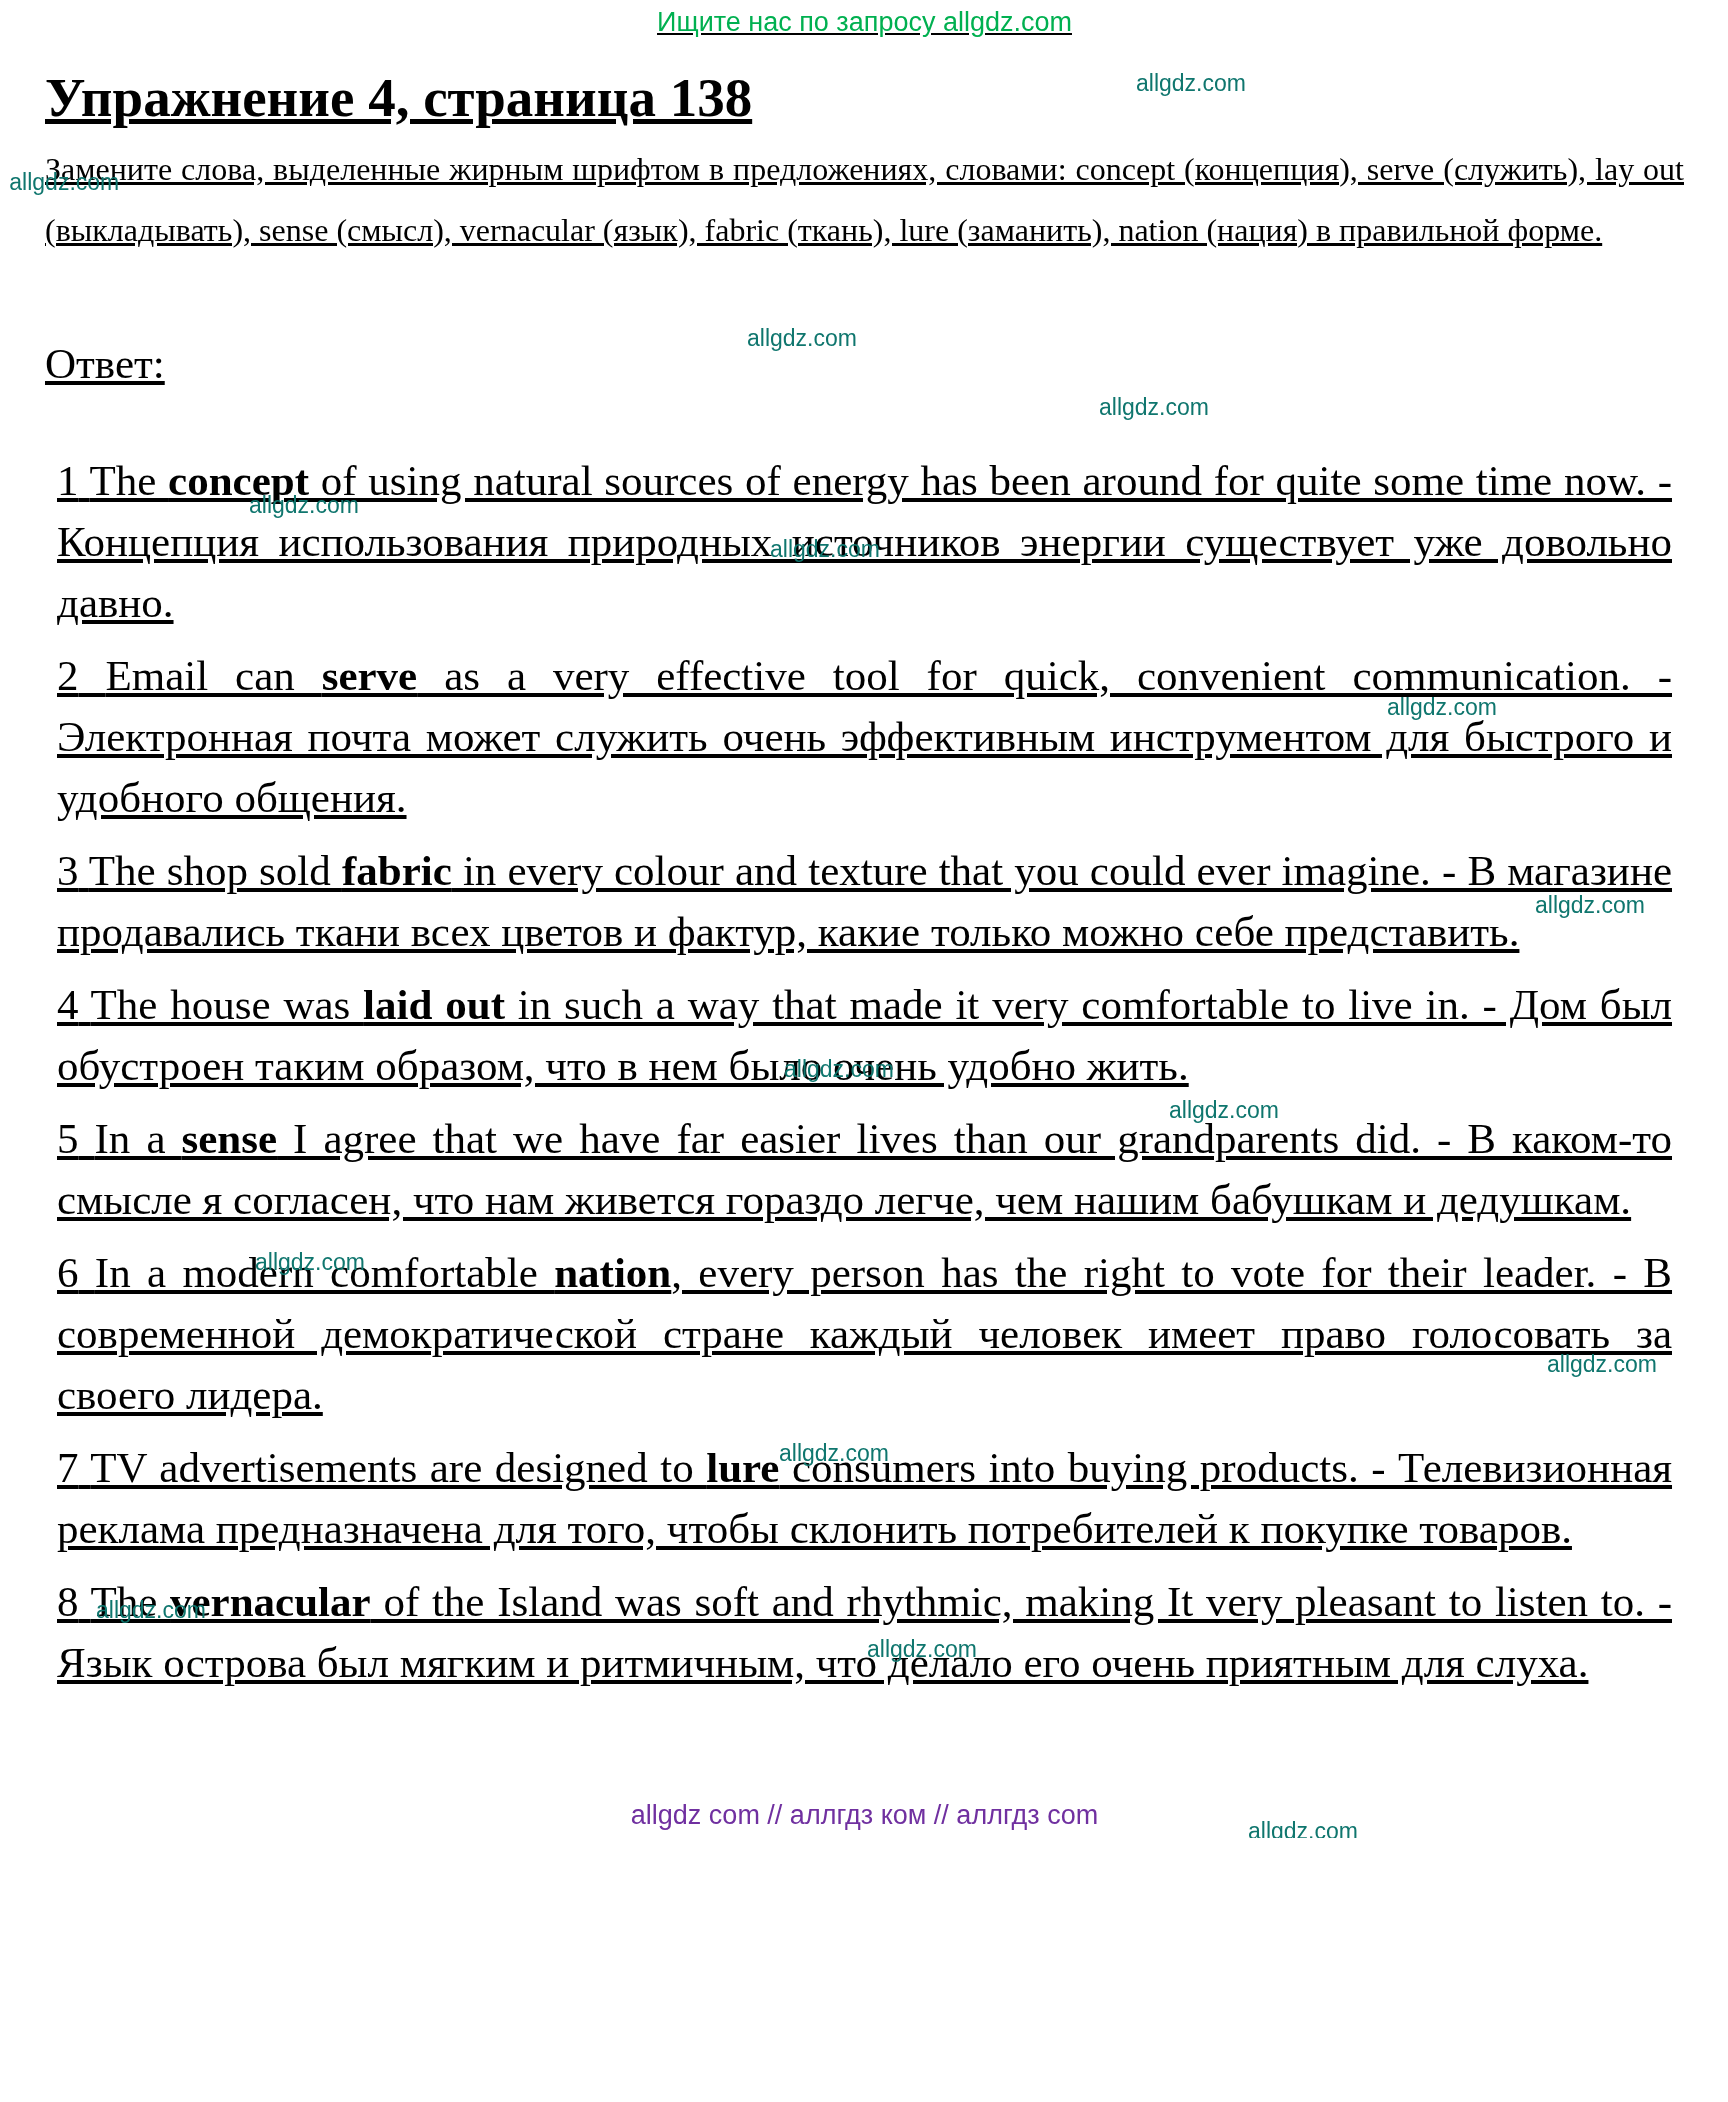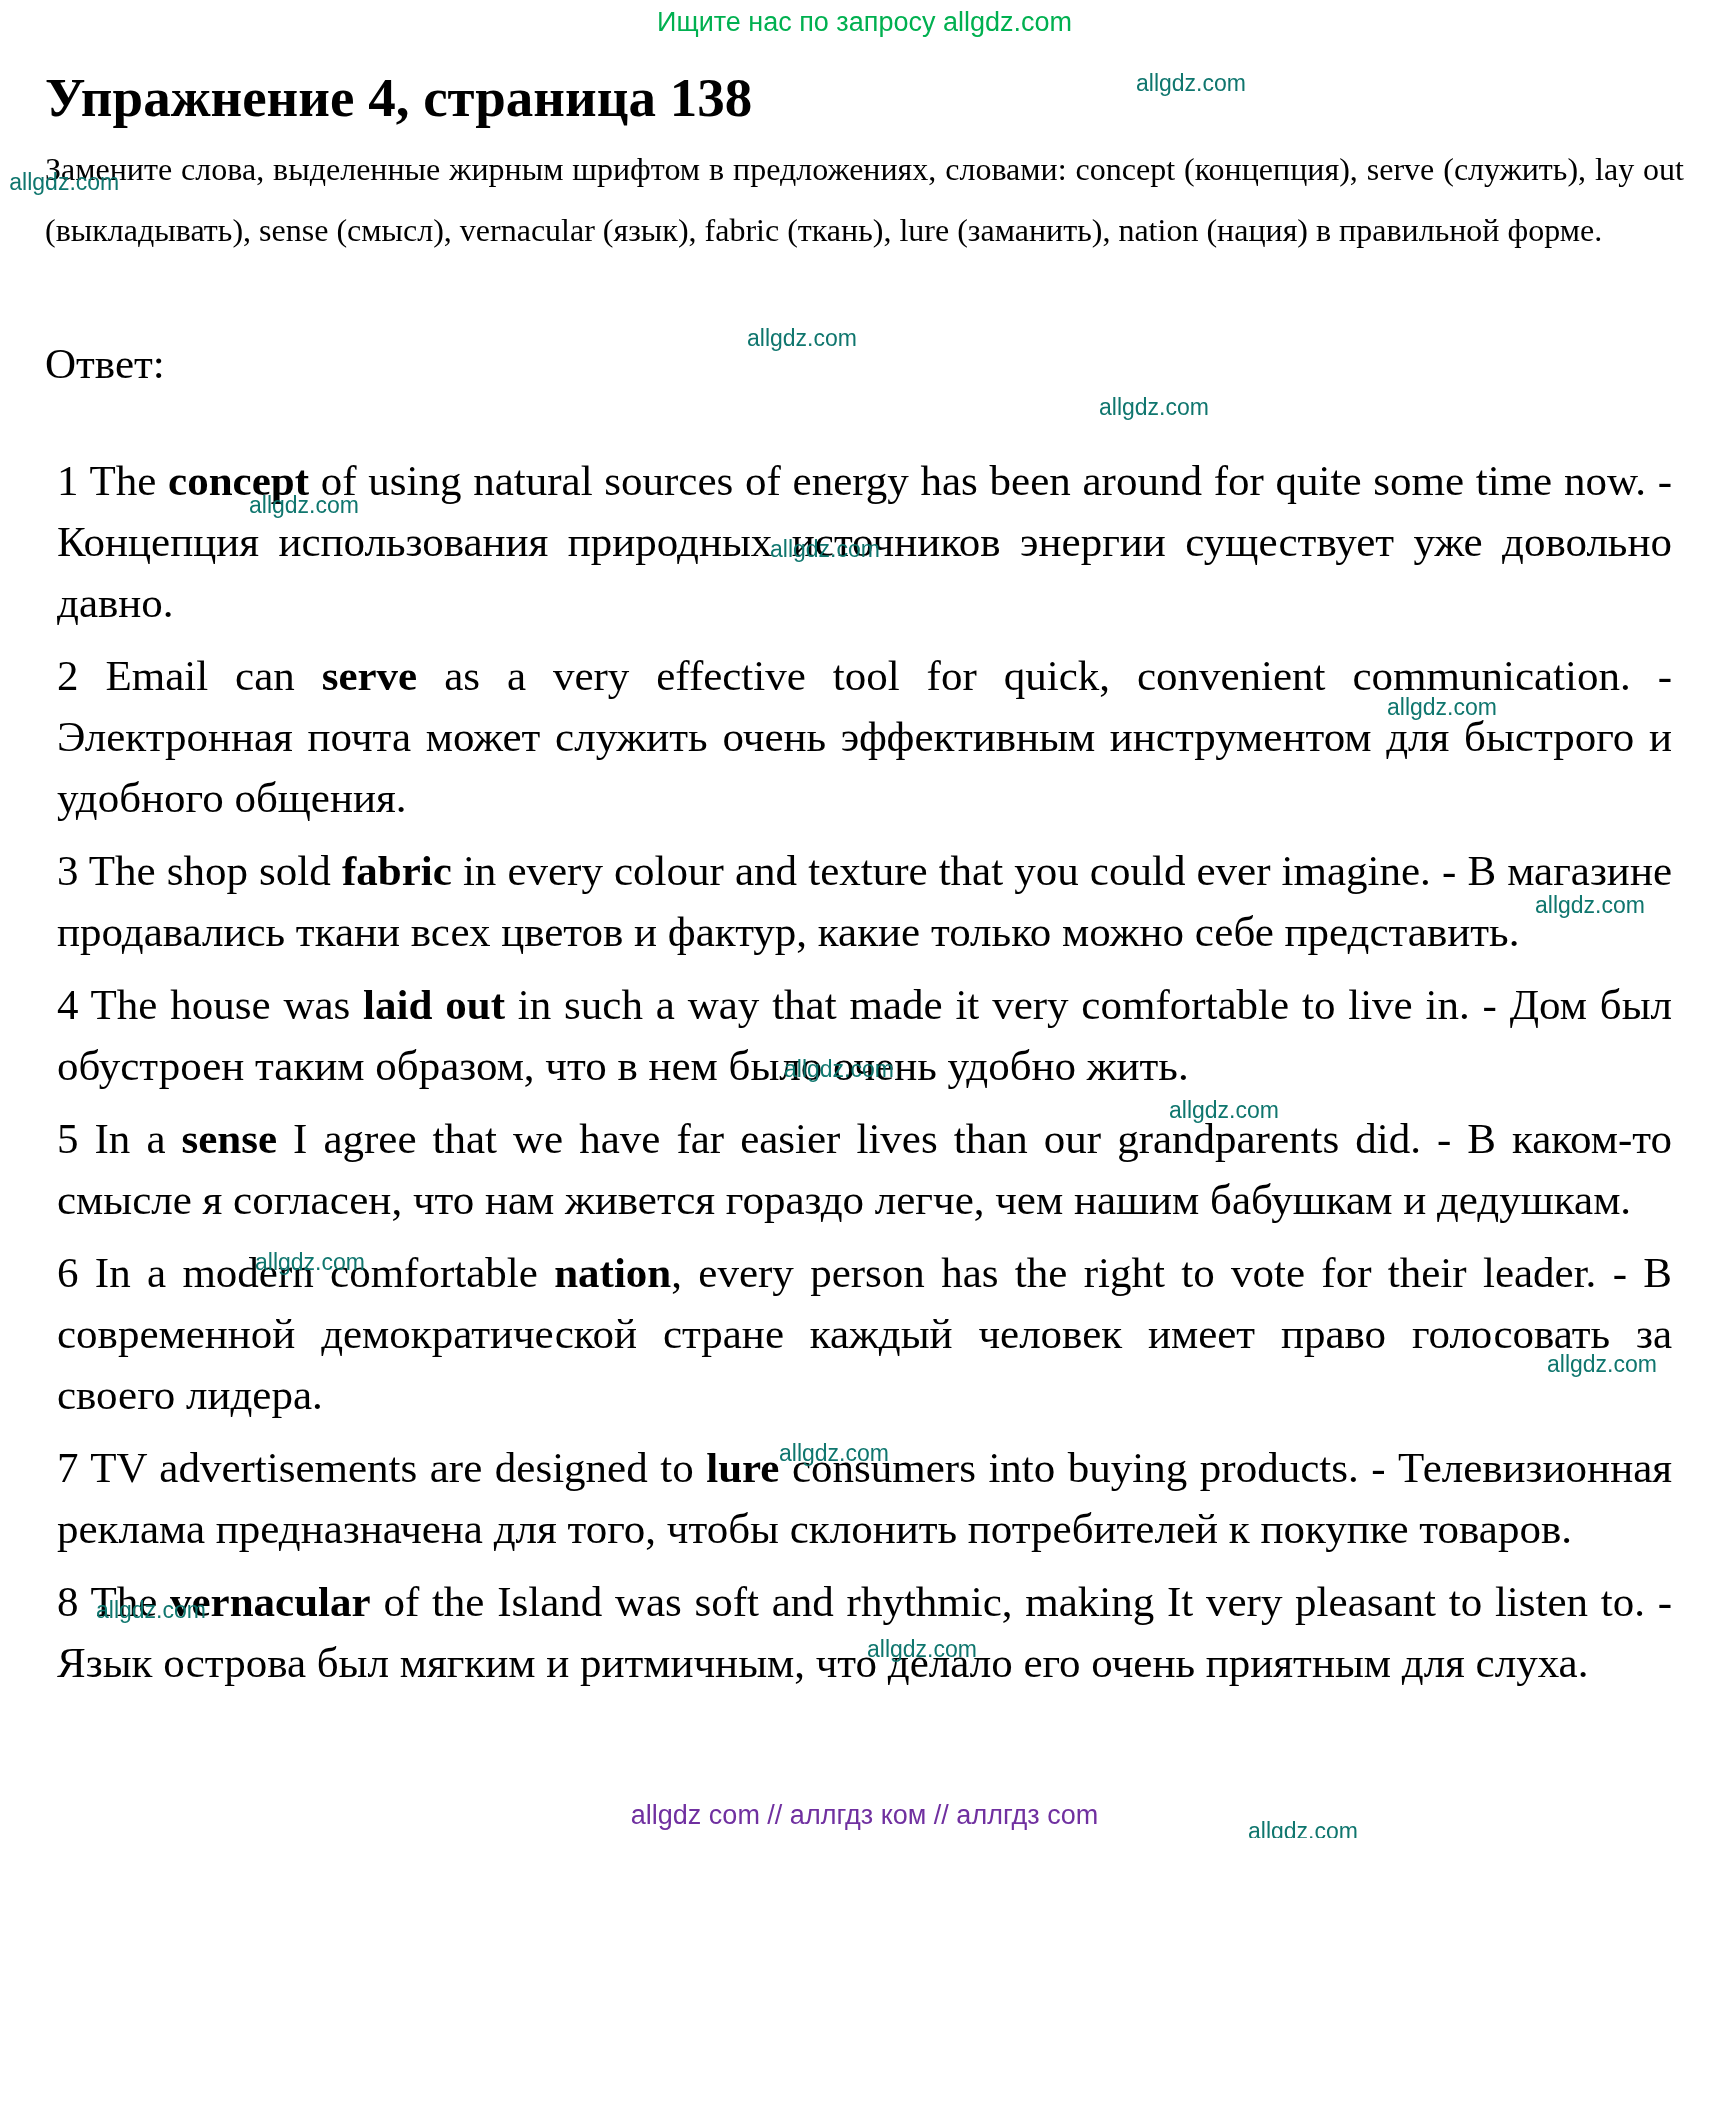--- a/index.html
+++ b/index.html
@@ -5,20 +5,21 @@
   * { margin: 0; padding: 0; box-sizing: border-box; }
   html, body { background: #ffffff; }
   .page {
     position: relative;
     width: 1729px;
     height: 1838px;
     background: #ffffff;
     color: #000000;
     font-family: "Liberation Serif", serif;
     overflow: hidden;
+    text-decoration: underline;
   }
   .banner {
     text-align: center;
     padding-top: 7.4px;
     font-family: "Liberation Sans", sans-serif;
     font-size: 27px;
   }
   .content { padding: 0 45px; }
   .title {
     margin-top: 28px;

